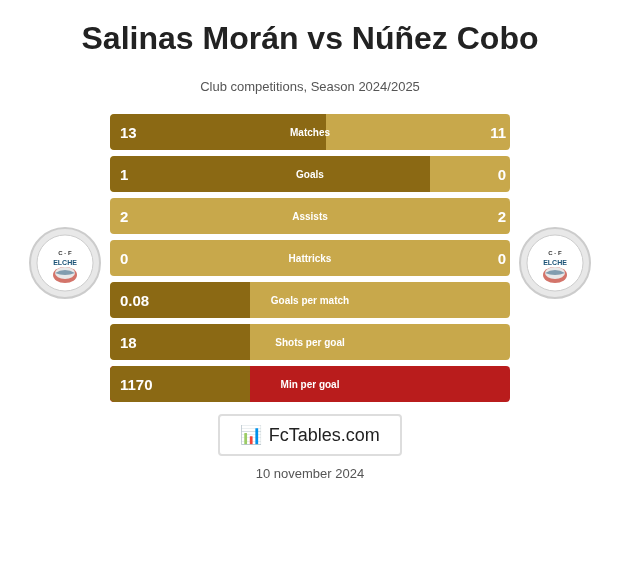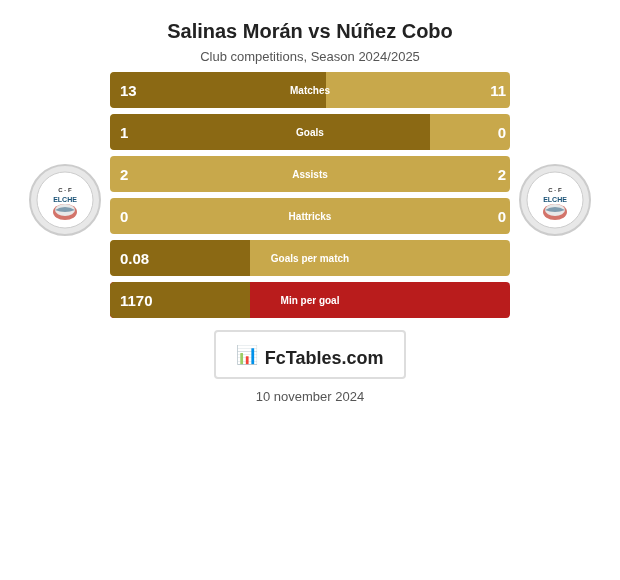--- a/index.html
+++ b/index.html
@@ -9,32 +9,32 @@
       height: 580px;
       background: #ffffff;
       font-family: Arial, sans-serif;
       display: flex;
       flex-direction: column;
       align-items: center;
       padding: 20px 10px 10px;
     }
 
     .page-title {
-      font-size: 20px;
+      font-size: 32px;
       font-weight: bold;
       color: #222;
       text-align: center;
-      margin-bottom: 6px;
+      margin-bottom: 22px;
     }
 
     .subtitle {
       font-size: 13px;
       color: #555;
       text-align: center;
-      margin-bottom: 8px;
+      margin-bottom: 20px;
     }
 
     .comparison-area {
       width: 580px;
       display: flex;
       flex-direction: row;
       align-items: center;
       justify-content: center;
       gap: 0;
       position: relative;
@@ -125,23 +125,22 @@
       align-items: center;
       justify-content: center;
       background: #fff;
       border: 2px solid #ddd;
       border-radius: 4px;
       padding: 8px 20px;
     }
 
     .watermark-text {
       font-size: 18px;
-      font-weight: bold;
+      font-weight: normal;
       color: #222;
-      margin-top: 8px;
     }
 
     .watermark-icon {
       margin-right: 6px;
       font-size: 18px;
       color: #c8a84b;
     }
 
     .date-text {
       margin-top: 10px;
@@ -234,20 +233,28 @@
 
     <div class="stat-row" style="position:relative;background:#c8a84b;">
       <div style="position:absolute;left:0;top:0;height:100%;width:35%;background:#8B6914;z-index:1;border-radius:4px 0 0 4px;"></div>
       <div class="inner">
         <span class="stat-left">0.08</span>
         <span class="stat-center">Goals per match</span>
         <span class="stat-right" style="visibility:hidden;"></span>
       </div>
     </div>
 
+    <div class="stat-row" style="position:relative;background:#c8a84b;">
+      <div style="position:absolute;left:0;top:0;height:100%;width:35%;background:#8B6914;z-index:1;border-radius:4px 0 0 4px;"></div>
+      <div class="inner">
+        <span class="stat-left">18</span>
+        <span class="stat-center">Shots per goal</span>
+        <span class="stat-right" style="visibility:hidden;"></span>
+      </div>
+    </div>
 
     <div class="stat-row" style="position:relative;background:#b91c1c;">
       <div style="position:absolute;left:0;top:0;height:100%;width:35%;background:#8B6914;z-index:1;border-radius:4px 0 0 4px;"></div>
       <div class="inner">
         <span class="stat-left">1170</span>
         <span class="stat-center">Min per goal</span>
         <span class="stat-right" style="visibility:hidden;"></span>
       </div>
     </div>
   </div>

